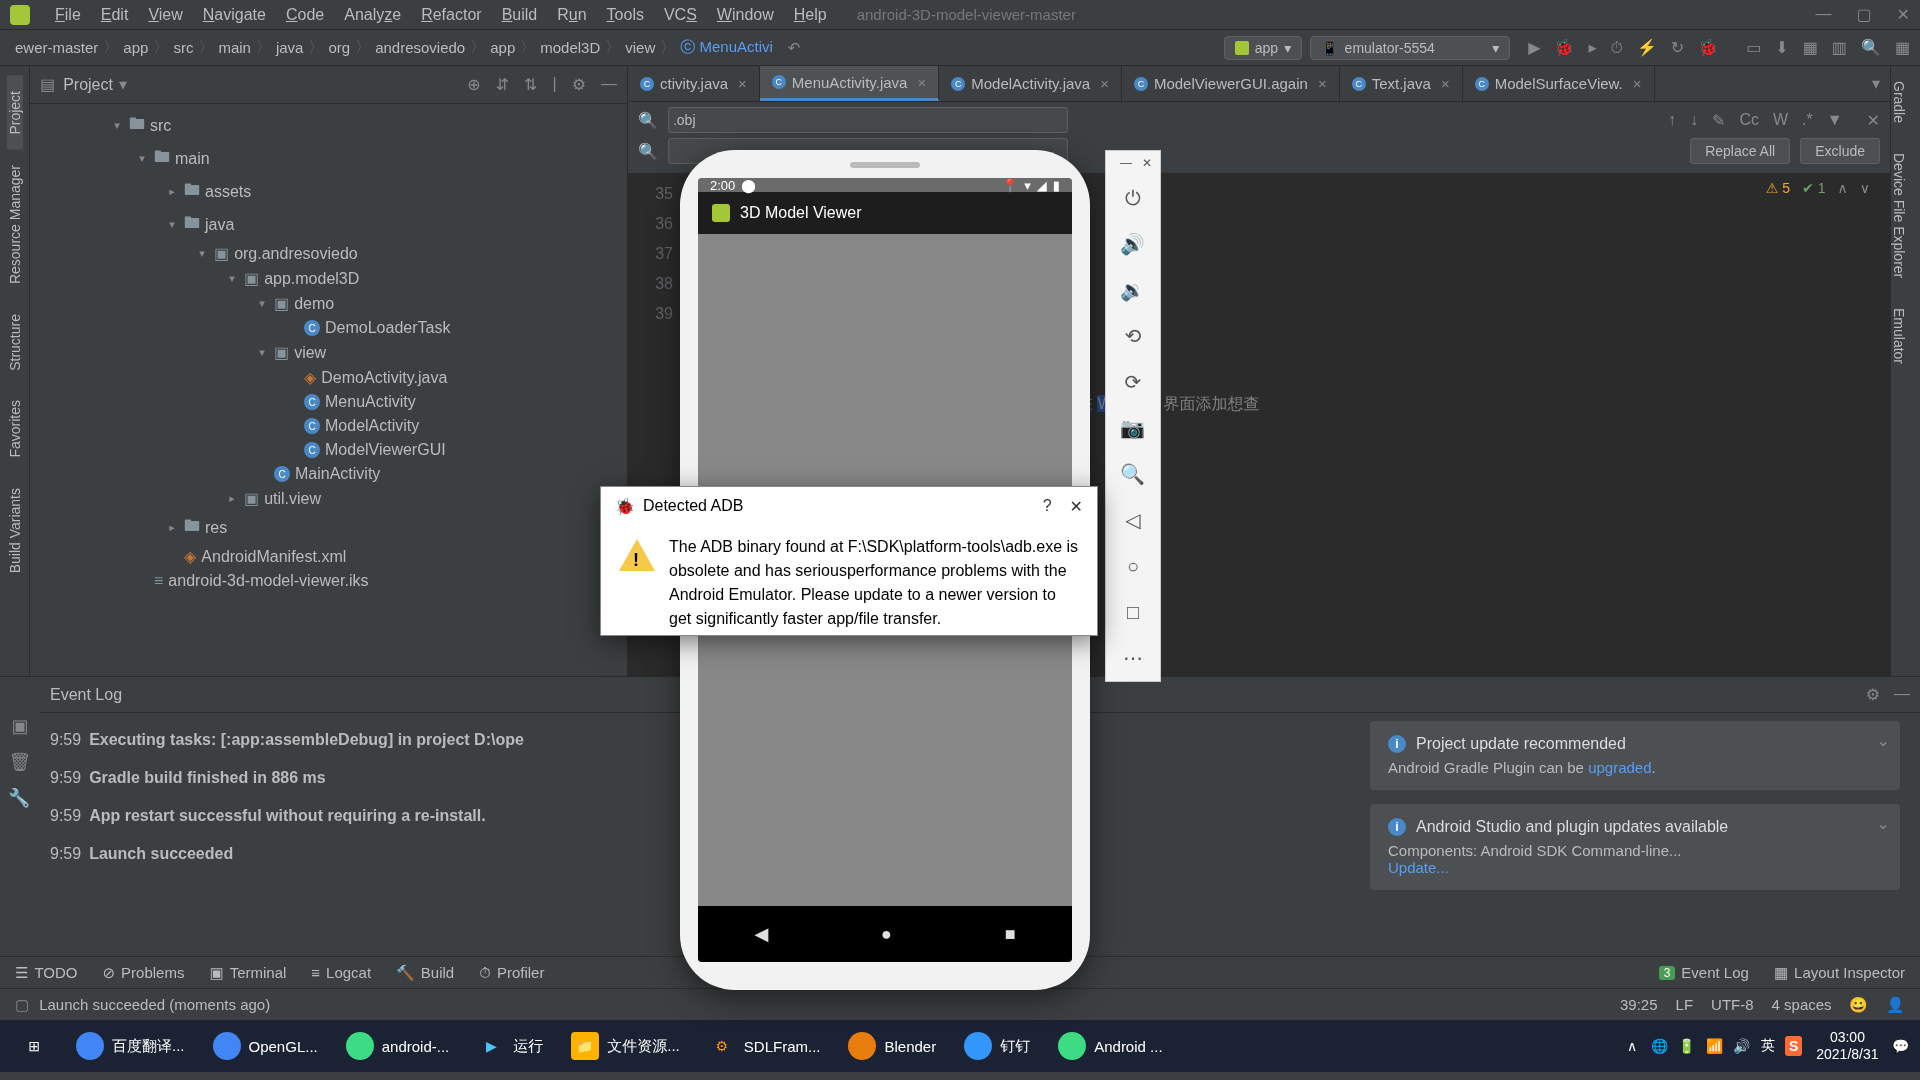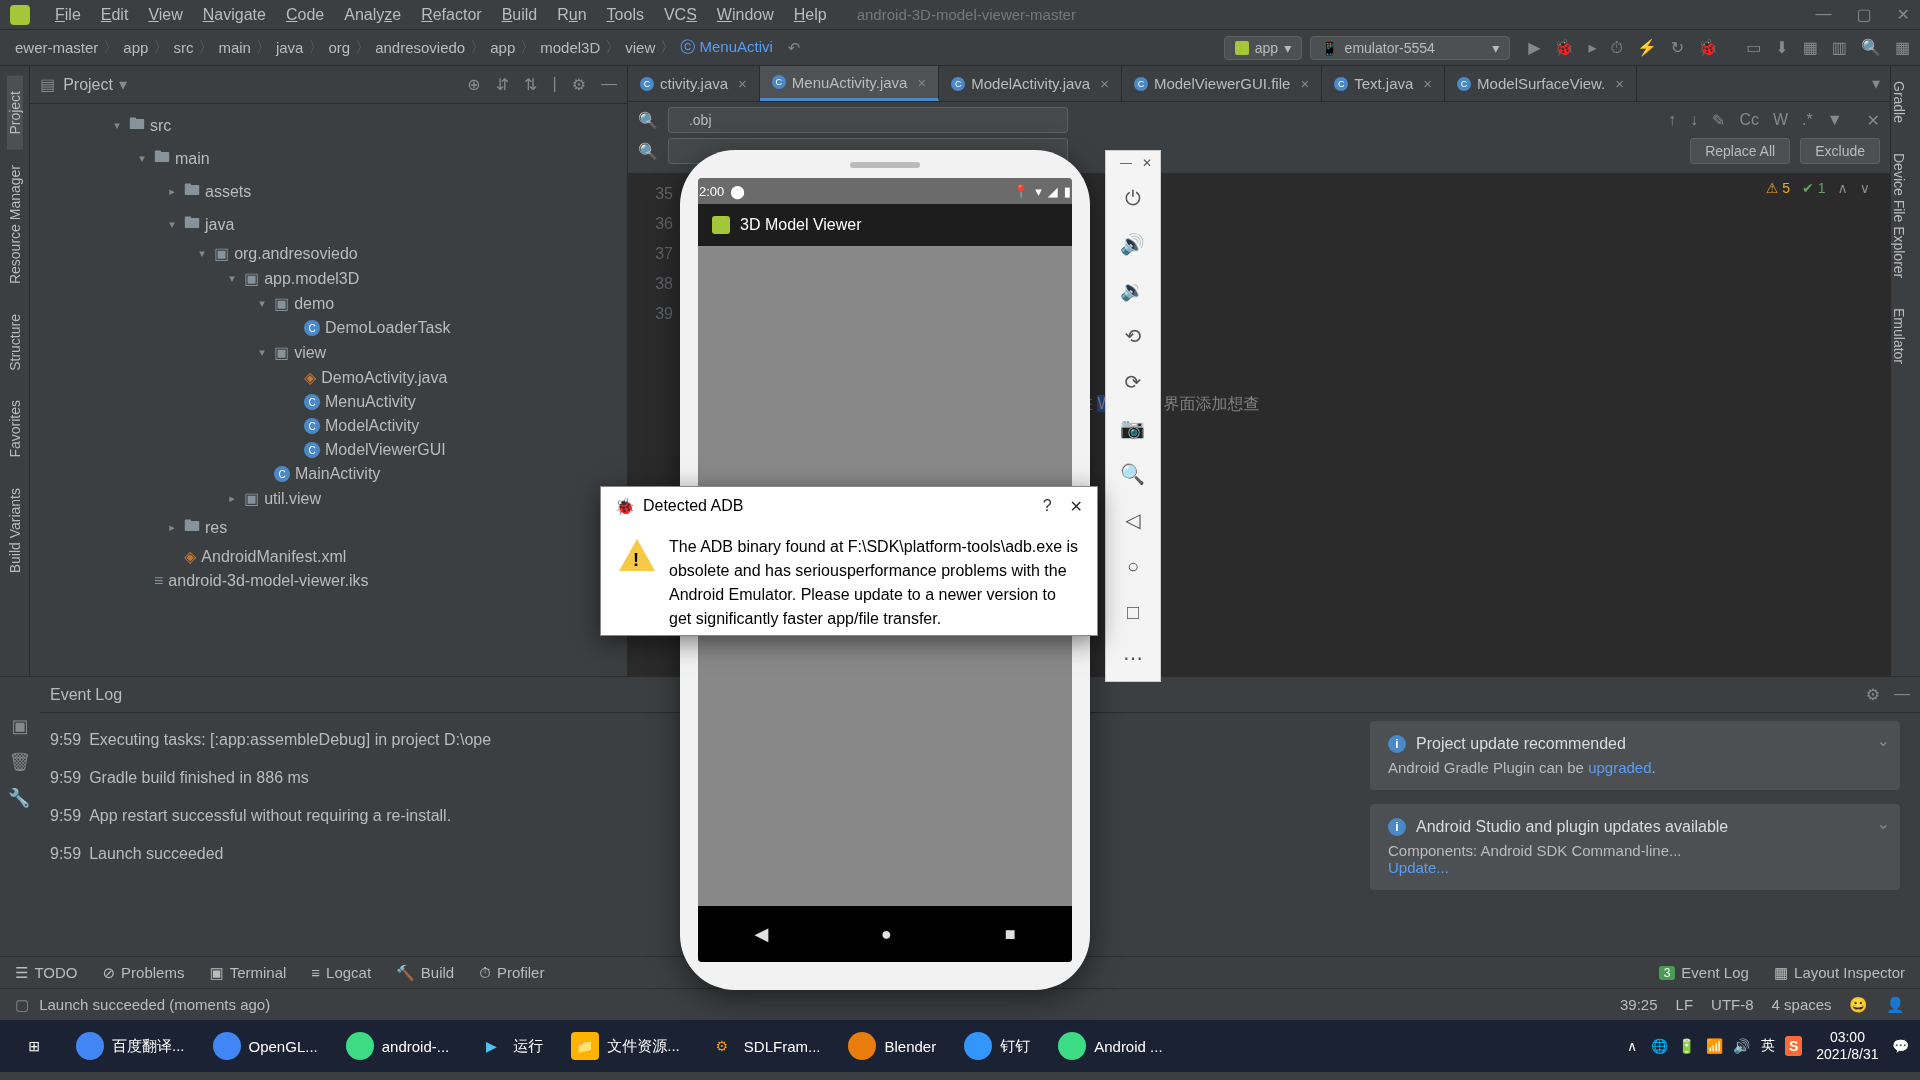--- a/index.html
+++ b/index.html
@@ -35,21 +35,21 @@
 .folder-icon { color:#87939a; margin:0 5px; }
 .file-icon { color:#6897bb; margin:0 5px; width:16px; height:16px; background:#4a88c7; border-radius:50%; display:inline-flex; align-items:center; justify-content:center; font-size:10px; color:#fff; }
 .editor-area { flex:1; background:#2b2b2b; display:flex; flex-direction:column; position:relative; }
 .editor-tabs { height:36px; display:flex; align-items:center; background:#3c3f41; border-bottom:1px solid #2b2b2b; overflow:hidden; }
 .editor-tab { padding:0 12px; height:100%; display:flex; align-items:center; gap:6px; font-size:15px; cursor:pointer; border-right:1px solid #2b2b2b; color:#bbbbbb; }
 .editor-tab.active { background:#4e5254; border-bottom:3px solid #4a88c7; }
 .tab-icon { width:14px; height:14px; background:#4a88c7; border-radius:50%; display:inline-flex; align-items:center; justify-content:center; font-size:9px; color:#fff; }
 .tab-close { color:#888; margin-left:4px; }
 .find-bar { height:72px; background:#3c3f41; border-bottom:1px solid #2b2b2b; padding:5px 10px; display:flex; flex-direction:column; gap:5px; }
 .find-row { display:flex; align-items:center; gap:10px; }
-.find-input { background:#45494a; border:1px solid #5e6060; border-radius:3px; padding:4px 20px; color:#bbbbbb; font-size:14px; width:400px; }
+.find-input { background:#45494a; border:1px solid #5e6060; border-radius:3px; padding:4px 4px; color:#bbbbbb; font-size:14px; width:400px; }
 .find-btn { background:#4c5052; border:1px solid #5e6060; border-radius:3px; padding:4px 14px; color:#bbbbbb; font-size:14px; cursor:pointer; }
 .find-icons { margin-left:auto; display:flex; gap:14px; color:#888; }
 .find-icons span { cursor:pointer; }
 .code-area { flex:1; background:#2b2b2b; display:flex; font-family:"Consolas",monospace; font-size:16px; position:relative; }
 .gutter-nums { width:55px; text-align:right; color:#606366; padding:5px 10px 0 0; line-height:30px; }
 .code-text { flex:1; padding:5px 0 0 10px; line-height:30px; color:#a9b7c6; }
 .code-text .cmt { color:#808080; }
 .code-text .hl { background:#214283; }
 .code-text .err { text-decoration:underline wavy #ff6b68; }
 .code-badges { position:absolute; top:6px; right:20px; display:flex; gap:12px; font-size:14px; }
@@ -61,21 +61,21 @@
 .eventlog-left { width:40px; display:flex; flex-direction:column; padding:38px 0 0 0; gap:14px; align-items:center; }
 .eventlog-left span { cursor:pointer; color:#888; font-size:18px; }
 .eventlog-main { flex:1; }
 .eventlog-header { height:36px; display:flex; align-items:center; padding:0 10px; font-size:16px; border-bottom:1px solid #2b2b2b; }
 .eventlog-header-icons { margin-left:auto; display:flex; gap:14px; color:#888; }
 .eventlog-header-icons span { cursor:pointer; }
 .eventlog-body { padding:8px 10px; font-size:16px; display:flex; }
 .log-list { flex:1; }
 .log-item { padding:10px 0; display:flex; gap:8px; }
 .log-time { color:#bbbbbb; }
-.log-msg { color:#bbbbbb; }
+.log-msg { color:#bbbbbb;font-weight:bold; }
 .notifications { width:540px; display:flex; flex-direction:column; gap:14px; padding-right:10px; }
 .notif { background:#4c5052; border-radius:4px; padding:14px 18px; position:relative; }
 .notif-title { font-weight:500; color:#dcdcdc; display:flex; align-items:center; gap:10px; }
 .notif-body { color:#bbbbbb; margin-top:6px; font-size:15px; }
 .notif-body a { color:#589df6; text-decoration:none; cursor:pointer; }
 .info-icon { width:18px; height:18px; background:#4a88c7; border-radius:50%; display:inline-flex; align-items:center; justify-content:center; font-size:12px; color:#fff; font-weight:bold; }
 .notif-close { position:absolute; top:10px; right:10px; color:#888; cursor:pointer; }
 .bottom-toolbar { height:32px; background:#3c3f41; border-top:1px solid #2b2b2b; display:flex; align-items:center; padding:0 15px; font-size:15px; gap:25px; }
 .bottom-toolbar-item { display:flex; align-items:center; gap:6px; cursor:pointer; }
 .bottom-toolbar-right { margin-left:auto; display:flex; gap:25px; }
@@ -86,21 +86,21 @@
 .taskbar-item { display:flex; align-items:center; gap:8px; padding:4px 10px; border-radius:3px; cursor:pointer; }
 .task-icon { width:28px; height:28px; border-radius:4px; display:inline-flex; align-items:center; justify-content:center; font-size:14px; }
 .taskbar-right { margin-left:auto; display:flex; align-items:center; gap:14px; font-size:14px; }
 .tray-icons { display:flex; gap:10px; align-items:center; }
 .clock { text-align:center; line-height:1.2; }
 
 
 .emulator { position:absolute; left:680px; top:150px; width:410px; height:840px; z-index:50; }
 .phone-frame { width:410px; height:840px; background:#f2f2f2; border-radius:55px; padding:28px 18px; box-shadow:0 8px 30px rgba(0,0,0,0.5); }
 .phone-screen { width:100%; height:100%; background:#888; border-radius:4px; overflow:hidden; position:relative; }
-.phone-statusbar { height:26px; background:#6b6b6b; display:flex; align-items:center; padding:0 1px; color:#fff; font-size:13px; }
+.phone-statusbar { height:14px; background:#6b6b6b; display:flex; align-items:center; padding:0 12px; color:#fff; font-size:13px; }
 .phone-statusbar-right { margin-left:auto; display:flex; gap:6px; }
 .phone-appbar { height:42px; background:#1d1d1d; display:flex; align-items:center; padding:0 14px; color:#fff; font-size:16px; gap:10px; }
 .app-logo { width:18px; height:18px; background:#a4c639; border-radius:3px; }
 .phone-navbar { position:absolute; bottom:0; left:0; right:0; height:56px; background:#000; display:flex; justify-content:space-around; align-items:center; }
 .nav-btn { color:#e0e0e0; font-size:18px; cursor:pointer; }
 .phone-speaker { position:absolute; top:12px; left:50%; transform:translateX(-50%); width:70px; height:6px; background:#bbb; border-radius:3px; }
 .phone-camera { position:absolute; top:30px; left:60px; width:14px; height:14px; background:#333; border-radius:50%; }
 .phone-sensor { position:absolute; top:42px; left:50%; transform:translateX(-50%); width:34px; height:10px; background:#222; border-radius:5px; }
 .emulator-toolbar { position:absolute; left:1105px; top:150px; width:56px; background:#f4f4f4; border:1px solid #ccc; z-index:50; display:flex; flex-direction:column; }
 .emu-titlebar { height:24px; display:flex; justify-content:flex-end; gap:10px; padding:0 8px; align-items:center; font-size:12px; color:#555; }
@@ -329,21 +329,21 @@
           <span>MenuActivity.java</span>
           <span class="tab-close">×</span>
         </div>
         <div class="editor-tab">
           <span class="tab-icon">C</span>
           <span>ModelActivity.java</span>
           <span class="tab-close">×</span>
         </div>
         <div class="editor-tab">
           <span class="tab-icon">C</span>
-          <span>ModelViewerGUI.file</span>
+          <span>ModelViewerGUI.again</span>
           <span class="tab-close">×</span>
         </div>
         <div class="editor-tab">
           <span class="tab-icon">C</span>
           <span>Text.java</span>
           <span class="tab-close">×</span>
         </div>
         <div class="editor-tab">
           <span class="tab-icon">C</span>
           <span>ModelSurfaceView.</span>

